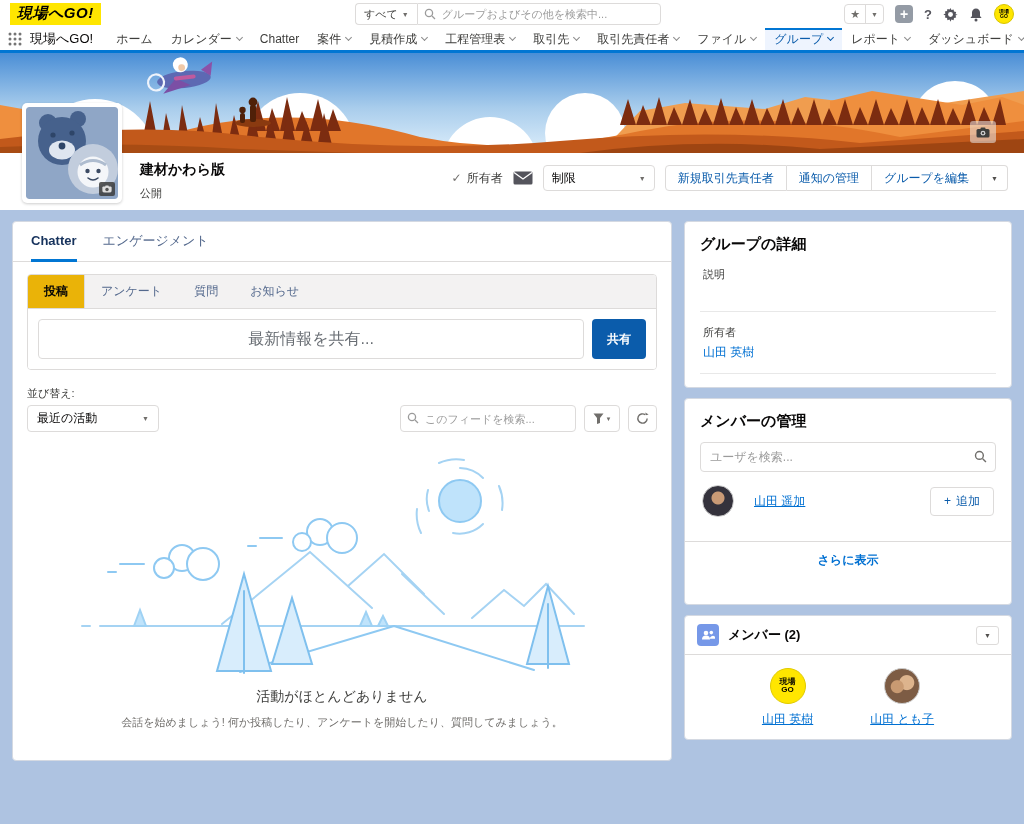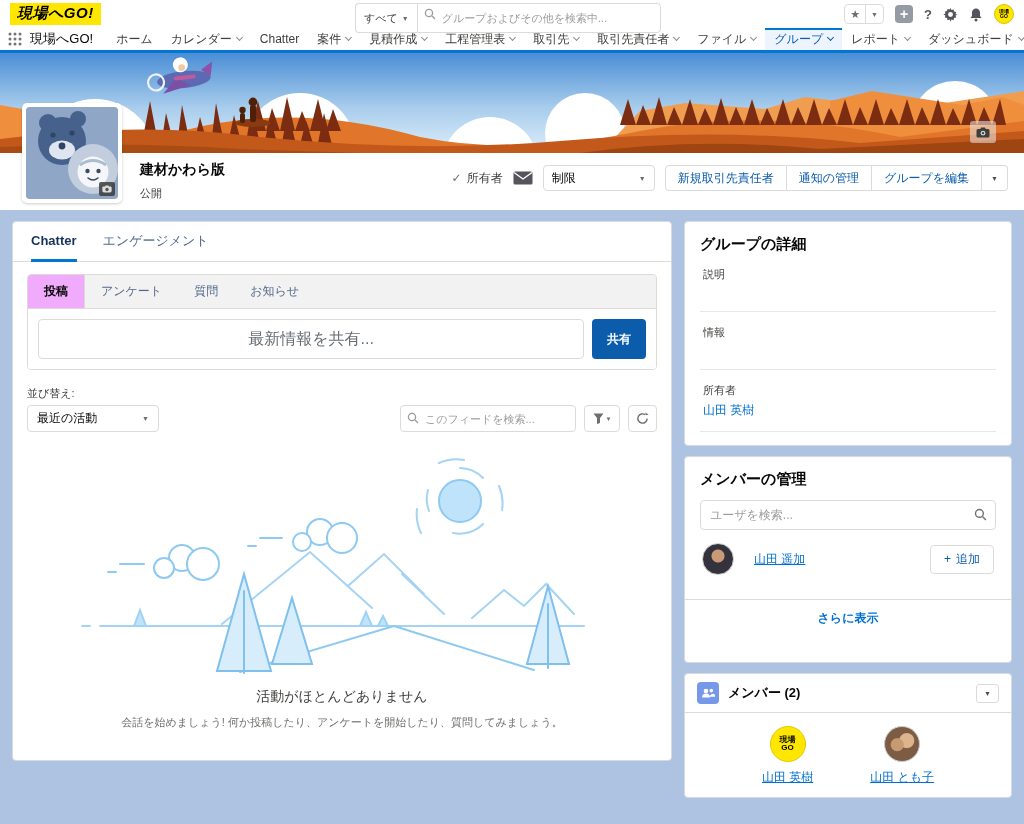--- a/index.html
+++ b/index.html
@@ -2,21 +2,21 @@
 <html><head>
 <meta charset="utf-8">
 <style>
   * { margin:0; padding:0; box-sizing:border-box; }
   html,body { width:1024px; height:824px; overflow:hidden; }
   body { font-family:"Liberation Sans","DejaVu Sans",sans-serif; background:#aec3e1; color:#080707; }
 
   
   .ghead { height:28px; background:#fff; display:flex; align-items:center; padding:0 10px; position:relative; }
   .logo { background:#ffe600; color:#000; font-weight:800; font-style:italic; font-size:15px; padding:1px 7px 2px; letter-spacing:0.5px; white-space:nowrap; }
-  .gsearch { position:absolute; left:355px; top:3px; width:306px; height:30px; display:flex; }
+  .gsearch { position:absolute; left:355px; top:3px; width:306px; height:22px; display:flex; }
   .gscope { border:1px solid #dddbda; border-right:none; border-radius:4px 0 0 4px; background:#fff; font-size:11px; color:#3e3e3c; display:flex; align-items:center; gap:4px; padding:0 8px; }
   .gscope .tri { font-size:7px; color:#706e6b; }
   .ginput-wrap { flex:1; position:relative; }
   .ginput-wrap svg { position:absolute; left:7px; top:5px; }
   .ginput { width:100%; height:100%; border:1px solid #dddbda; border-radius:0 4px 4px 0; font-size:11px; padding:0 6px 0 24px; color:#3e3e3c; }
   .ginput::placeholder { color:#9b9b9b; }
   .gicons { margin-left:auto; display:flex; align-items:center; gap:11px; }
   .star-pill { display:flex; align-items:center; border:1px solid #dddbda; border-radius:4px; height:20px; overflow:hidden; }
   .star-pill .seg { padding:0 5px; font-size:11px; color:#706e6b; display:flex; align-items:center; height:100%; }
   .star-pill .seg + .seg { border-left:1px solid #dddbda; font-size:7px; }
@@ -64,21 +64,21 @@
   .left-col { width:660px; }
   .right-col { flex:1; display:flex; flex-direction:column; gap:10px; }
 
   
   .feed-tabs { display:flex; gap:26px; padding:0 18px; border-bottom:1px solid #dddbda; height:40px; }
   .feed-tab { font-size:13px; color:#54698d; display:flex; align-items:center; cursor:pointer; border-bottom:3px solid transparent; margin-bottom:-1px; }
   .feed-tab.active { color:#16325c; font-weight:700; border-bottom-color:#0176d3; }
   .publisher { margin:12px 14px 0; border:1px solid #dddbda; border-radius:4px; overflow:hidden; }
   .pub-tabs { display:flex; background:#f3f2f2; border-bottom:1px solid #dddbda; }
   .pub-tab { font-size:12px; color:#54698d; padding:8px 16px; cursor:pointer; }
-  .pub-tab.active { background:#f0abfc; color:#080707; font-weight:700; border-right:1px solid #dddbda; }
+  .pub-tab.active { background:#eab308; color:#080707; font-weight:700; border-right:1px solid #dddbda; }
   .pub-body { display:flex; gap:8px; padding:10px; background:#fff; }
   .share-input { flex:1; height:40px; border:1px solid #dddbda; border-radius:4px; font-size:16px; text-align:center; color:#444; }
   .share-input::placeholder { color:#696e74; text-align:center; }
   .share-btn { background:#0b5cab; color:#fff; border:none; border-radius:4px; font-size:12px; font-weight:700; padding:0 15px; cursor:pointer; }
   .sort-area { padding:16px 14px 0; }
   .sort-label { font-size:11px; color:#3e3e3c; margin-bottom:4px; }
   .sort-row { display:flex; align-items:center; }
   .sort-sel { width:132px; height:27px; border:1px solid #dddbda; border-radius:4px; font-size:12px; color:#080707; display:flex; align-items:center; padding:0 9px; background:#fff; }
   .sort-sel .tri { margin-left:auto; font-size:7px; color:#706e6b; }
   .feed-search { margin-left:auto; position:relative; width:176px; height:27px; }
@@ -427,24 +427,20 @@
   </div>
 
   <div class="right-col">
     <div class="card pad-card">
       <h2>グループの詳細</h2>
       <div class="dfield">
         <div class="lbl">説明</div>
         <div class="val"></div>
       </div>
       <div class="dfield">
-        <div class="lbl">情報</div>
-        <div class="val"></div>
-      </div>
-      <div class="dfield">
         <div class="lbl">所有者</div>
         <div class="val link">山田 英樹</div>
       </div>
     </div>
 
     <div class="card pad-card">
       <h2>メンバーの管理</h2>
       <div class="usearch">
         <input placeholder="ユーザを検索..." style="">
         <svg width="13" height="13" viewBox="0 0 12 12">

